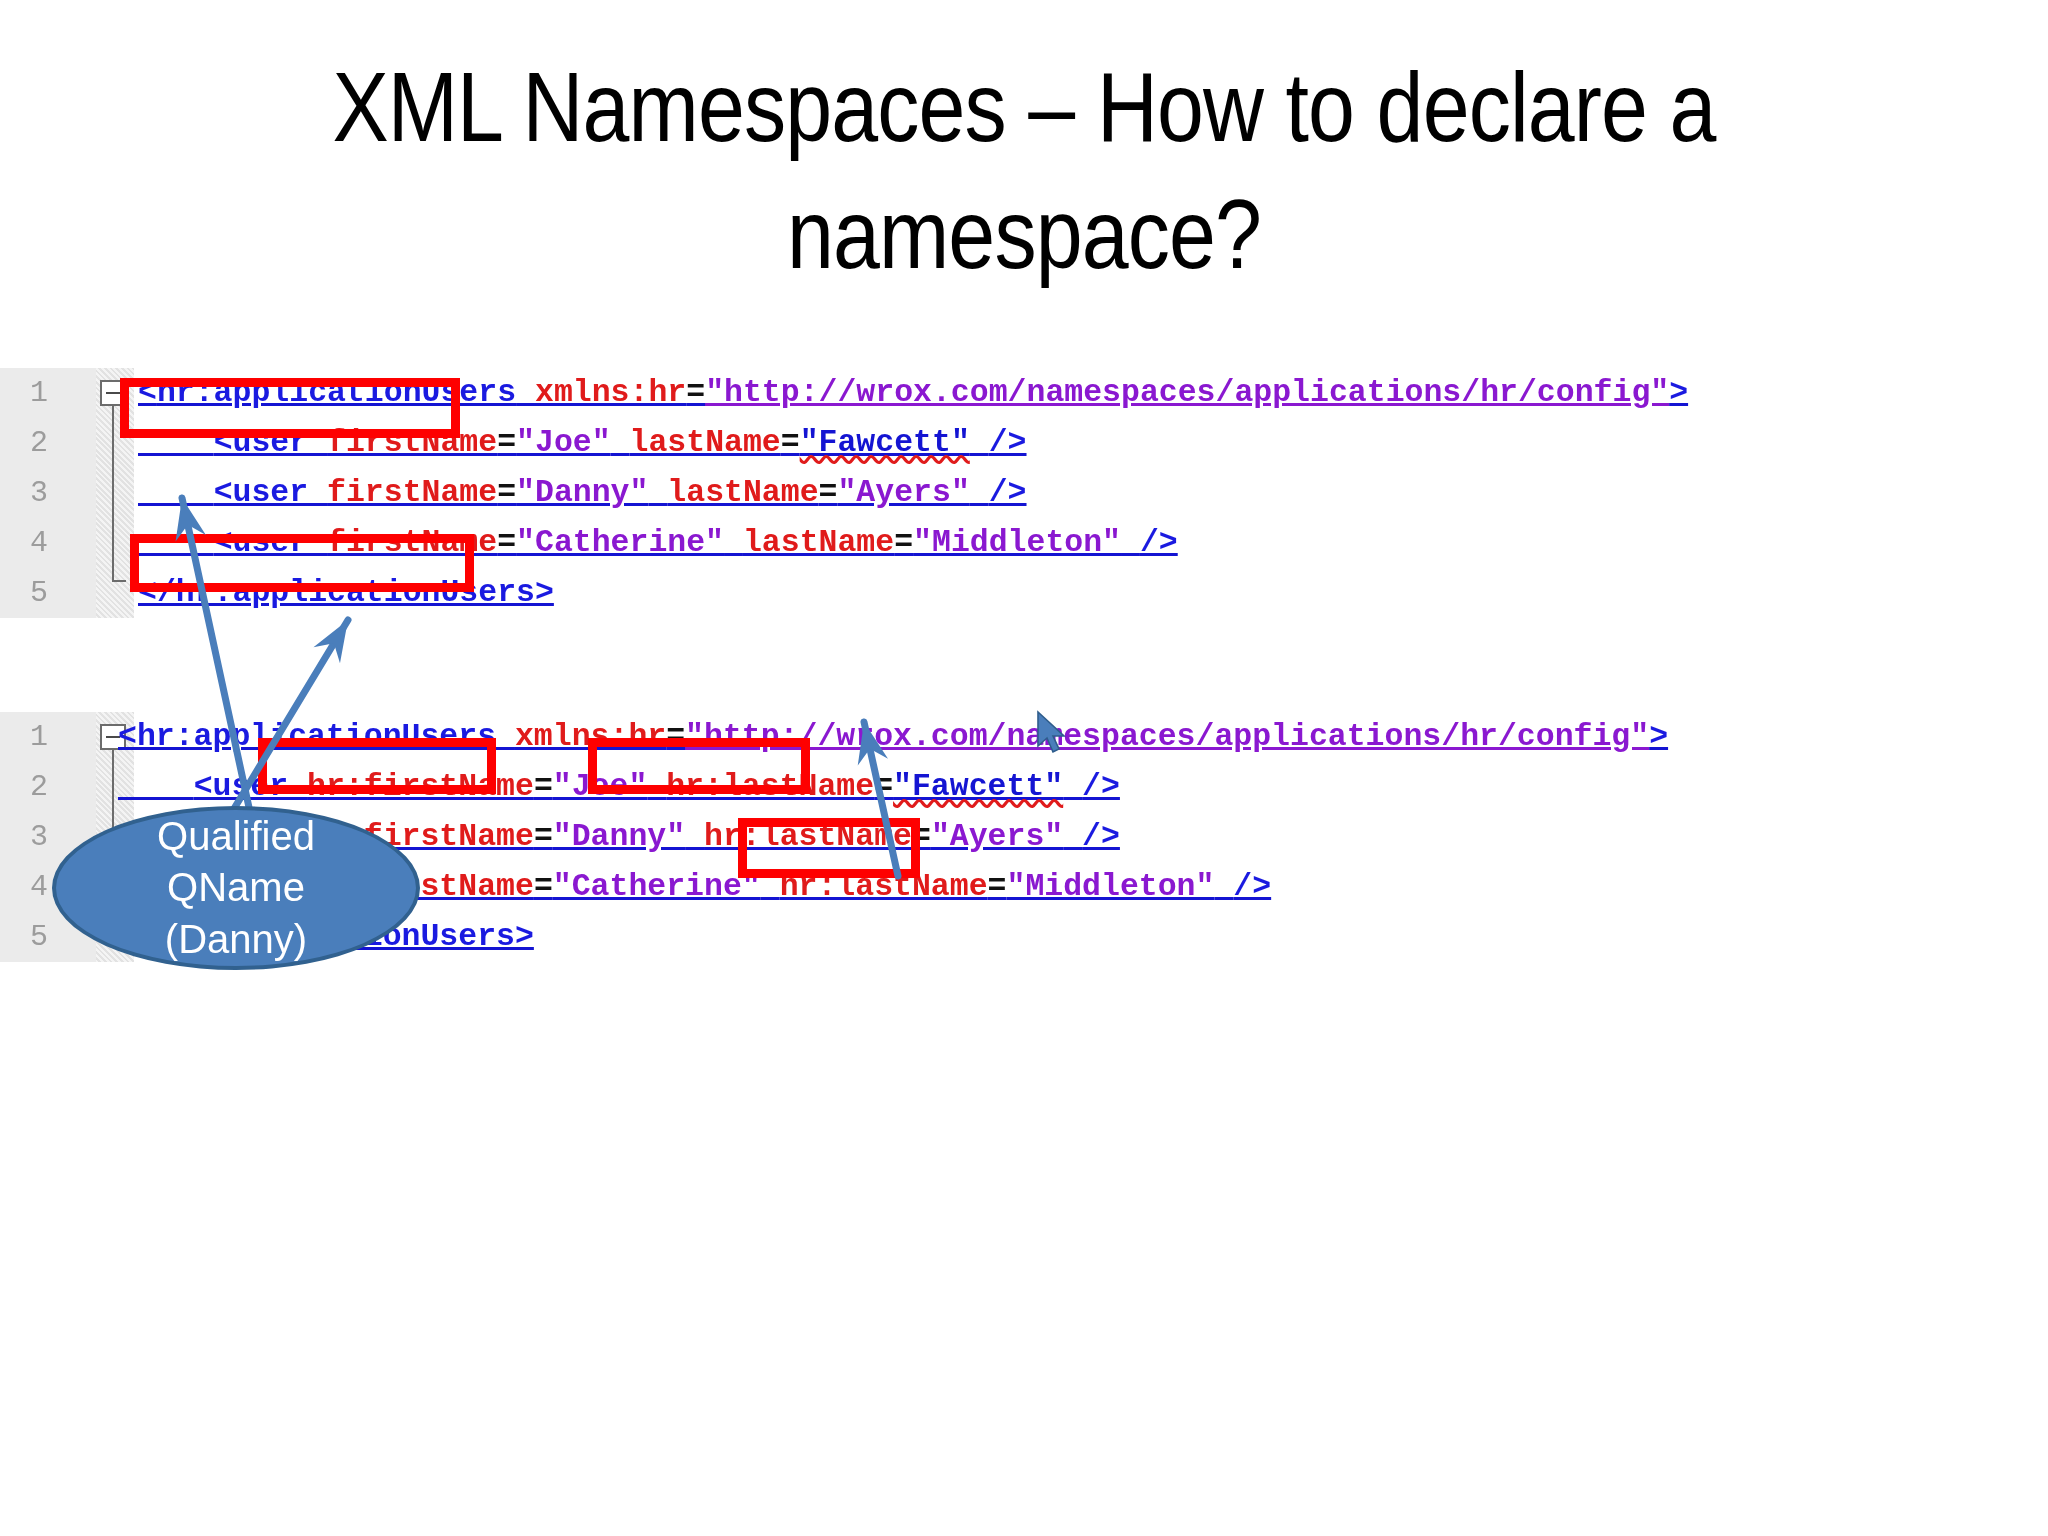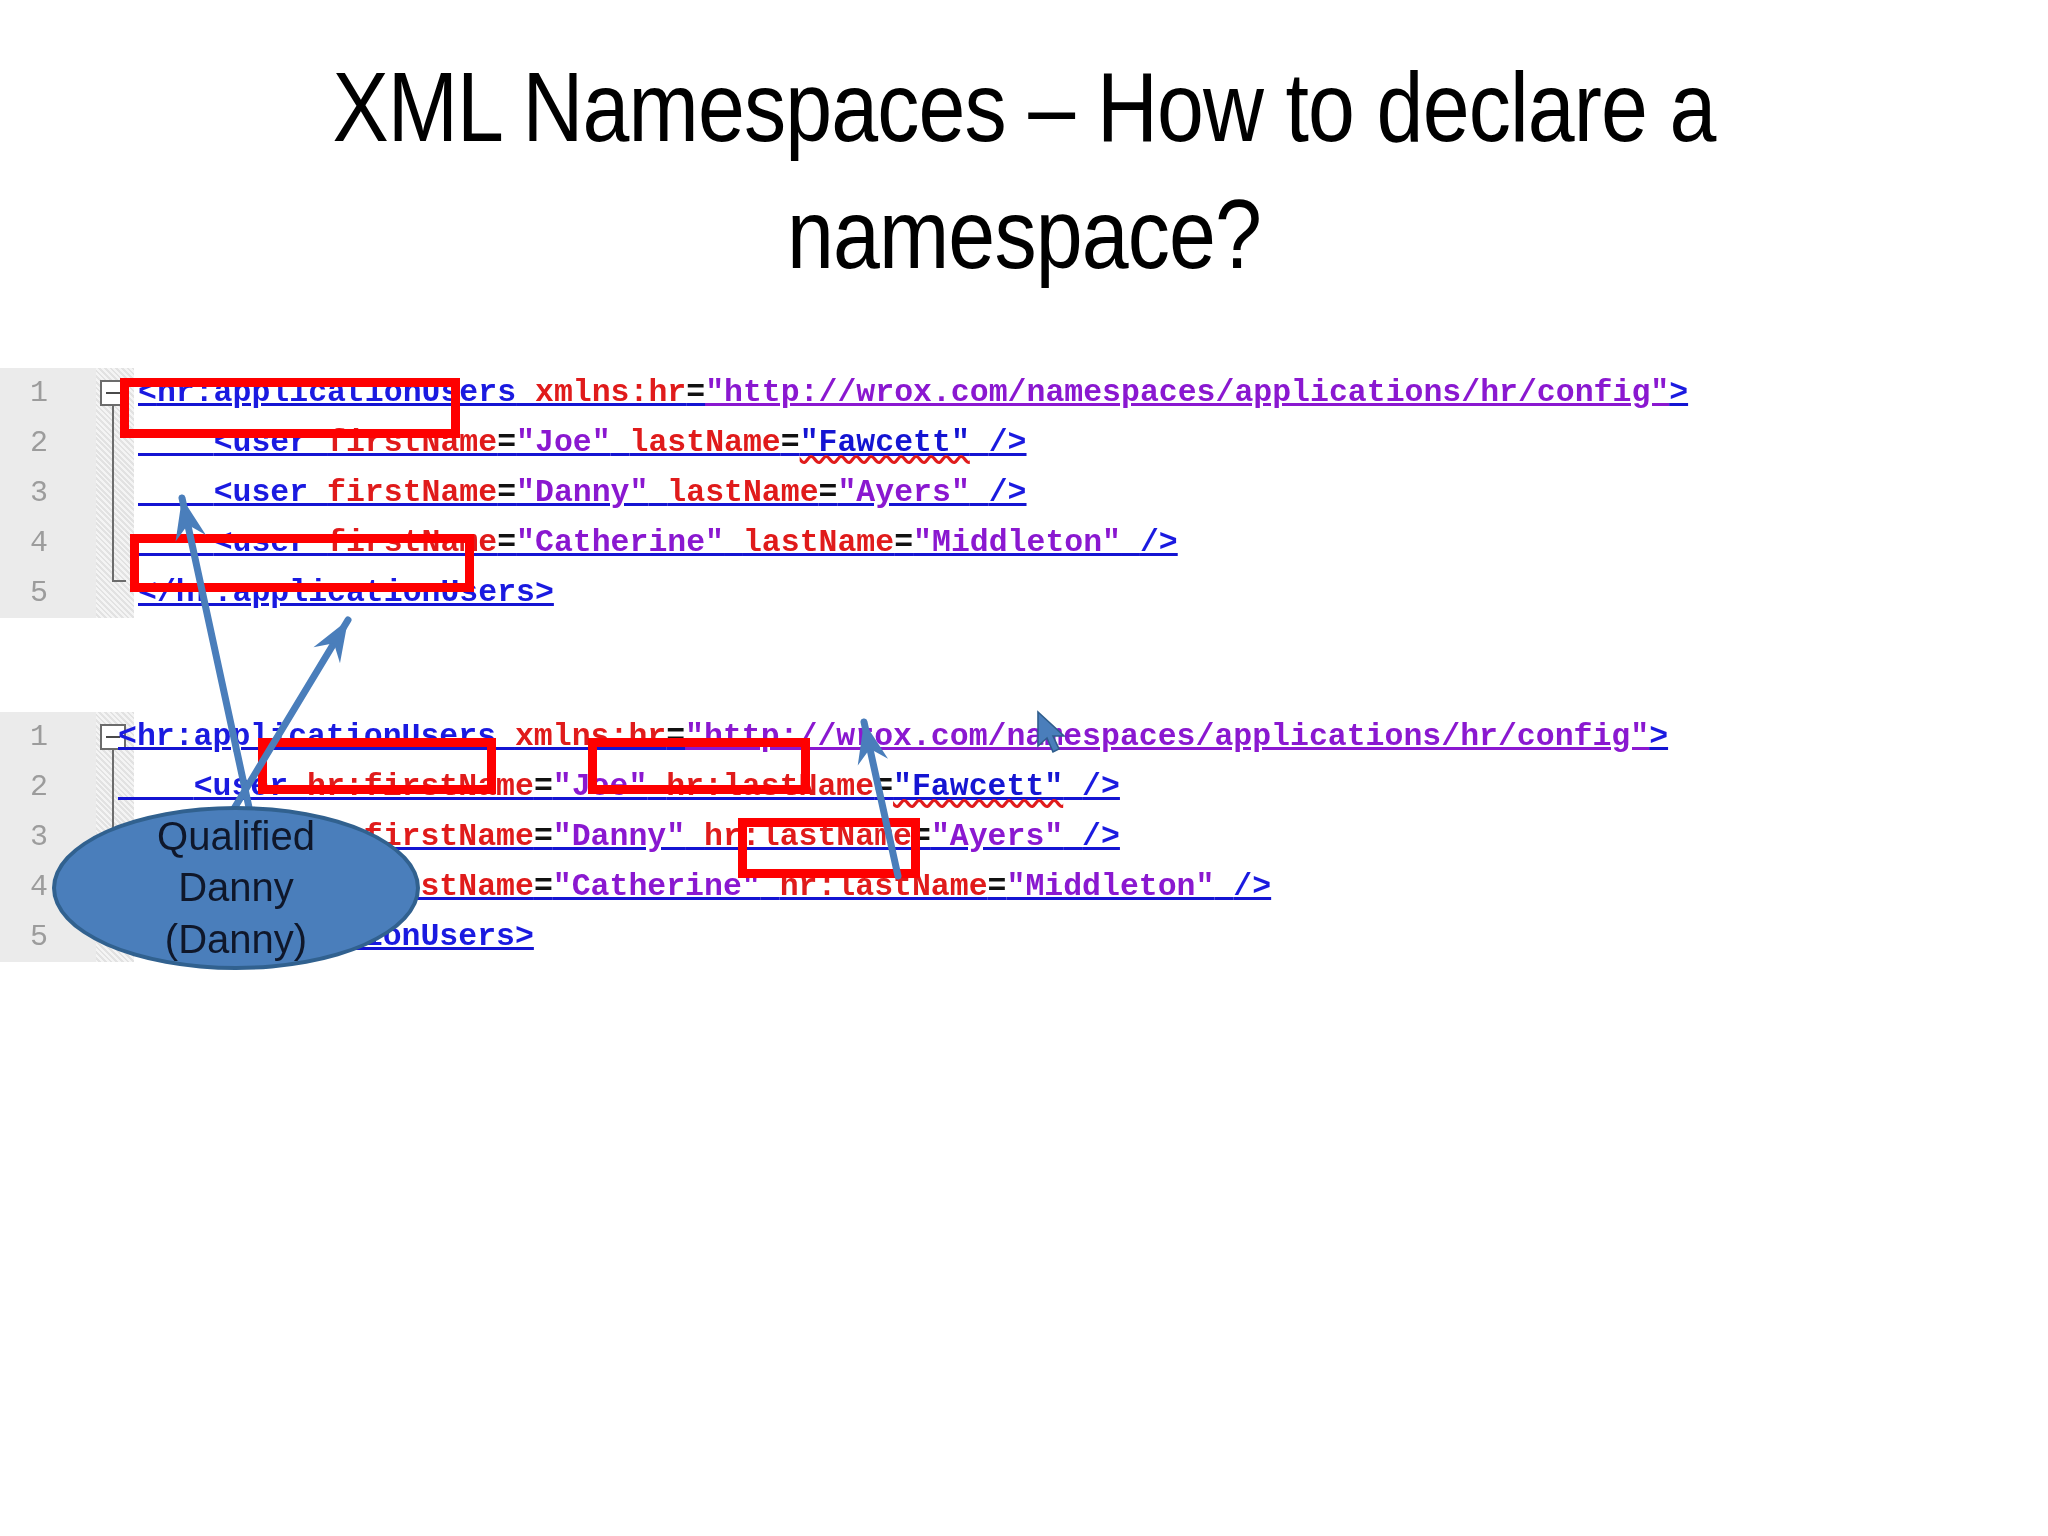--- a/index.html
+++ b/index.html
@@ -77,21 +77,21 @@
     position:absolute;border:9px solid #fe0000;box-sizing:border-box;
     background:transparent;
   }
 
   
   .ellipse{
     position:absolute;border-radius:50%;
     background:#4a7ebb;border:4px solid #31618f;
     box-sizing:border-box;
     display:flex;align-items:center;justify-content:center;
-    color:#0f172a;text-align:center;
+    color:#ffffff;text-align:center;
     font-family:"Liberation Sans",sans-serif;
     font-size:40px;line-height:1.28;font-weight:400;
   }
   .ellipse span{display:block;}
 
   
   #arrows{position:absolute;left:0;top:0;width:2048px;height:1536px;
           pointer-events:none;}
   .cursor{position:absolute;pointer-events:none;}
 </style>
@@ -158,21 +158,21 @@
       </g>
       <g>
         <line x1="898" y1="876" x2="864" y2="722" stroke="#4a7ebb" stroke-width="7" stroke-linecap="round"></line>
         <polygon points="864,722 888.0133514867742,758.869485355408 869.8812268124564,748.6384979152438 857.7422017167983,765.5527262137143" fill="#4a7ebb"></polygon>
       </g>
     </svg>
 
   <div class="ellipse" id="callout-0" style="left: 52px; top: 806px; width: 368px; height: 164px;">
       <div>
         <span>Qualified</span>
-        <span>Danny</span>
+        <span>QName</span>
         <span>(Danny)</span>
       </div>
     </div>
 
   <svg class="cursor" id="cursor" width="34" height="48" viewBox="0 0 34 48" style="left: 1036px; top: 710px;">
     <path d="M2,2 L2,36 L11,28 L17,42 L23,39 L17,26 L28,26 Z" fill="#4a7ebb" stroke="#2f5d8c" stroke-width="1.6"></path>
   </svg>
 
 </div>
 

